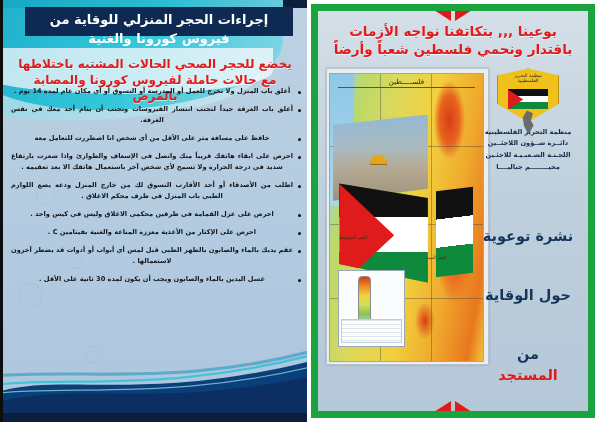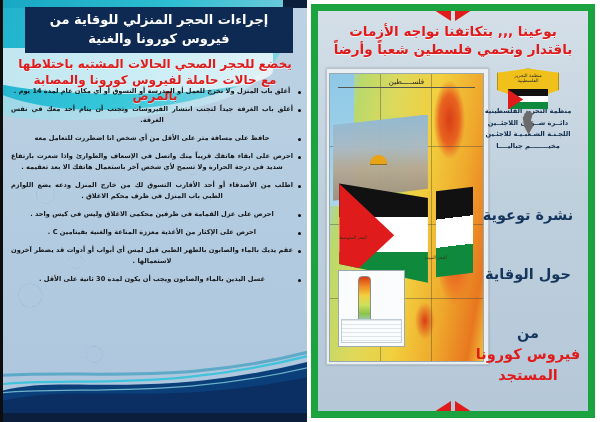--- a/index.html
+++ b/index.html
@@ -105,21 +105,21 @@
   .rp-botbar{position:absolute;bottom:0;left:0;right:0;height:9px;background:#0b1f3d;}
 
   .swoosh{position:absolute;pointer-events:none;}
   .sw1{top:-10px;left:-40px;width:320px;height:120px;border-radius:0 0 75% 55%;
     background:linear-gradient(120deg,#13a9c7 0%,#2ec6d9 55%,#8fd8e6 100%);opacity:.95;}
   .sw2{top:28px;left:-80px;width:340px;height:92px;border-radius:0 0 80% 60%;
     background:linear-gradient(120deg,#7fd3e4 0%,#cfe9f2 100%);opacity:.8;}
   .sw3{top:48px;left:-30px;width:300px;height:46px;border-radius:0 0 70% 70%;
     background:linear-gradient(100deg,#dbeef6,#eef7fb);opacity:.85;}
 
-  .title-plate{position:absolute;top:7px;left:22px;right:14px;height:46px;
+  .title-plate{position:absolute;top:7px;left:22px;right:14px;height:29px;
     background:#0e2a52;z-index:6;}
   .title-plate .tt{color:#ffffff;font-weight:bold;font-size:13px;line-height:1.45;
     text-align:center;padding-top:4px;}
 
   .subtitle{position:absolute;top:56px;left:10px;right:10px;z-index:7;text-align:center;
     color:#e01b1b;font-weight:bold;font-size:12px;line-height:1.35;
     text-shadow:0 1px 0 rgba(255,255,255,.55);}
 
   .bubbles{position:absolute;inset:0;opacity:.16;pointer-events:none;
     background:
@@ -204,21 +204,20 @@
             <div>منظمة التحرير الفلسطينية</div>
             <div>دائــرة شــؤون اللاجئــين</div>
             <div>اللجـنـة الشـعبـيـة للاجئـين</div>
             <div>مخيــــــــم جباليــــا</div>
           </div>
 
           <div class="awareness">
             <div class="aw-1">نشرة توعوية</div>
             <div class="aw-1">حول الوقاية</div>
             <div class="aw-1">من</div>
-            <div class="aw-2">فيروس كورونا</div>
             <div class="aw-2">المستجد</div>
           </div>
 
         </div>
       </div>
     </div>
   </div>
 
   <div class="right-panel">
     <div class="rp-topbar"></div>

